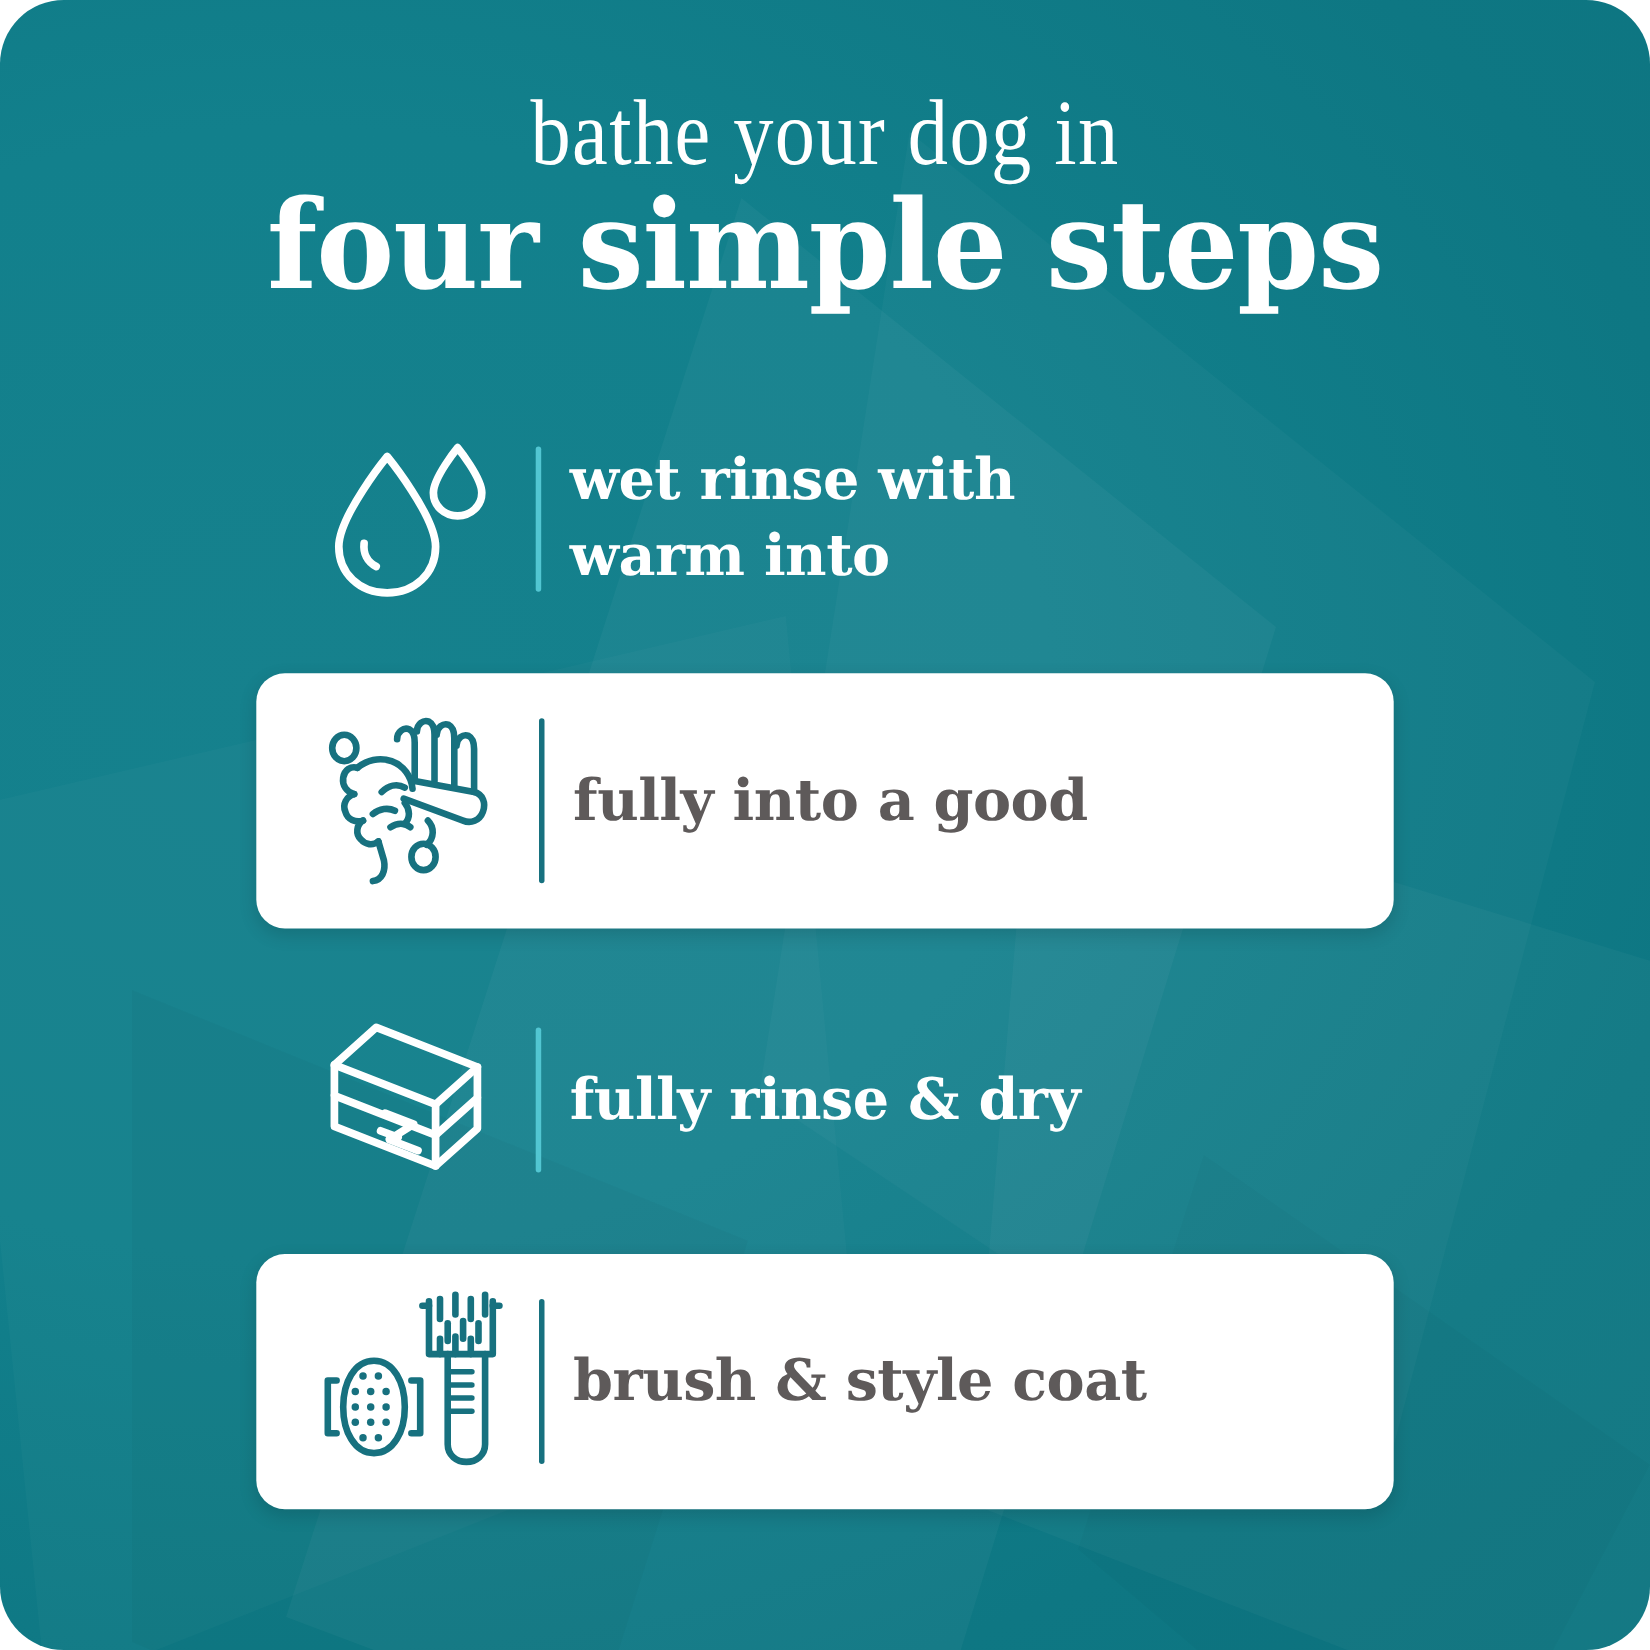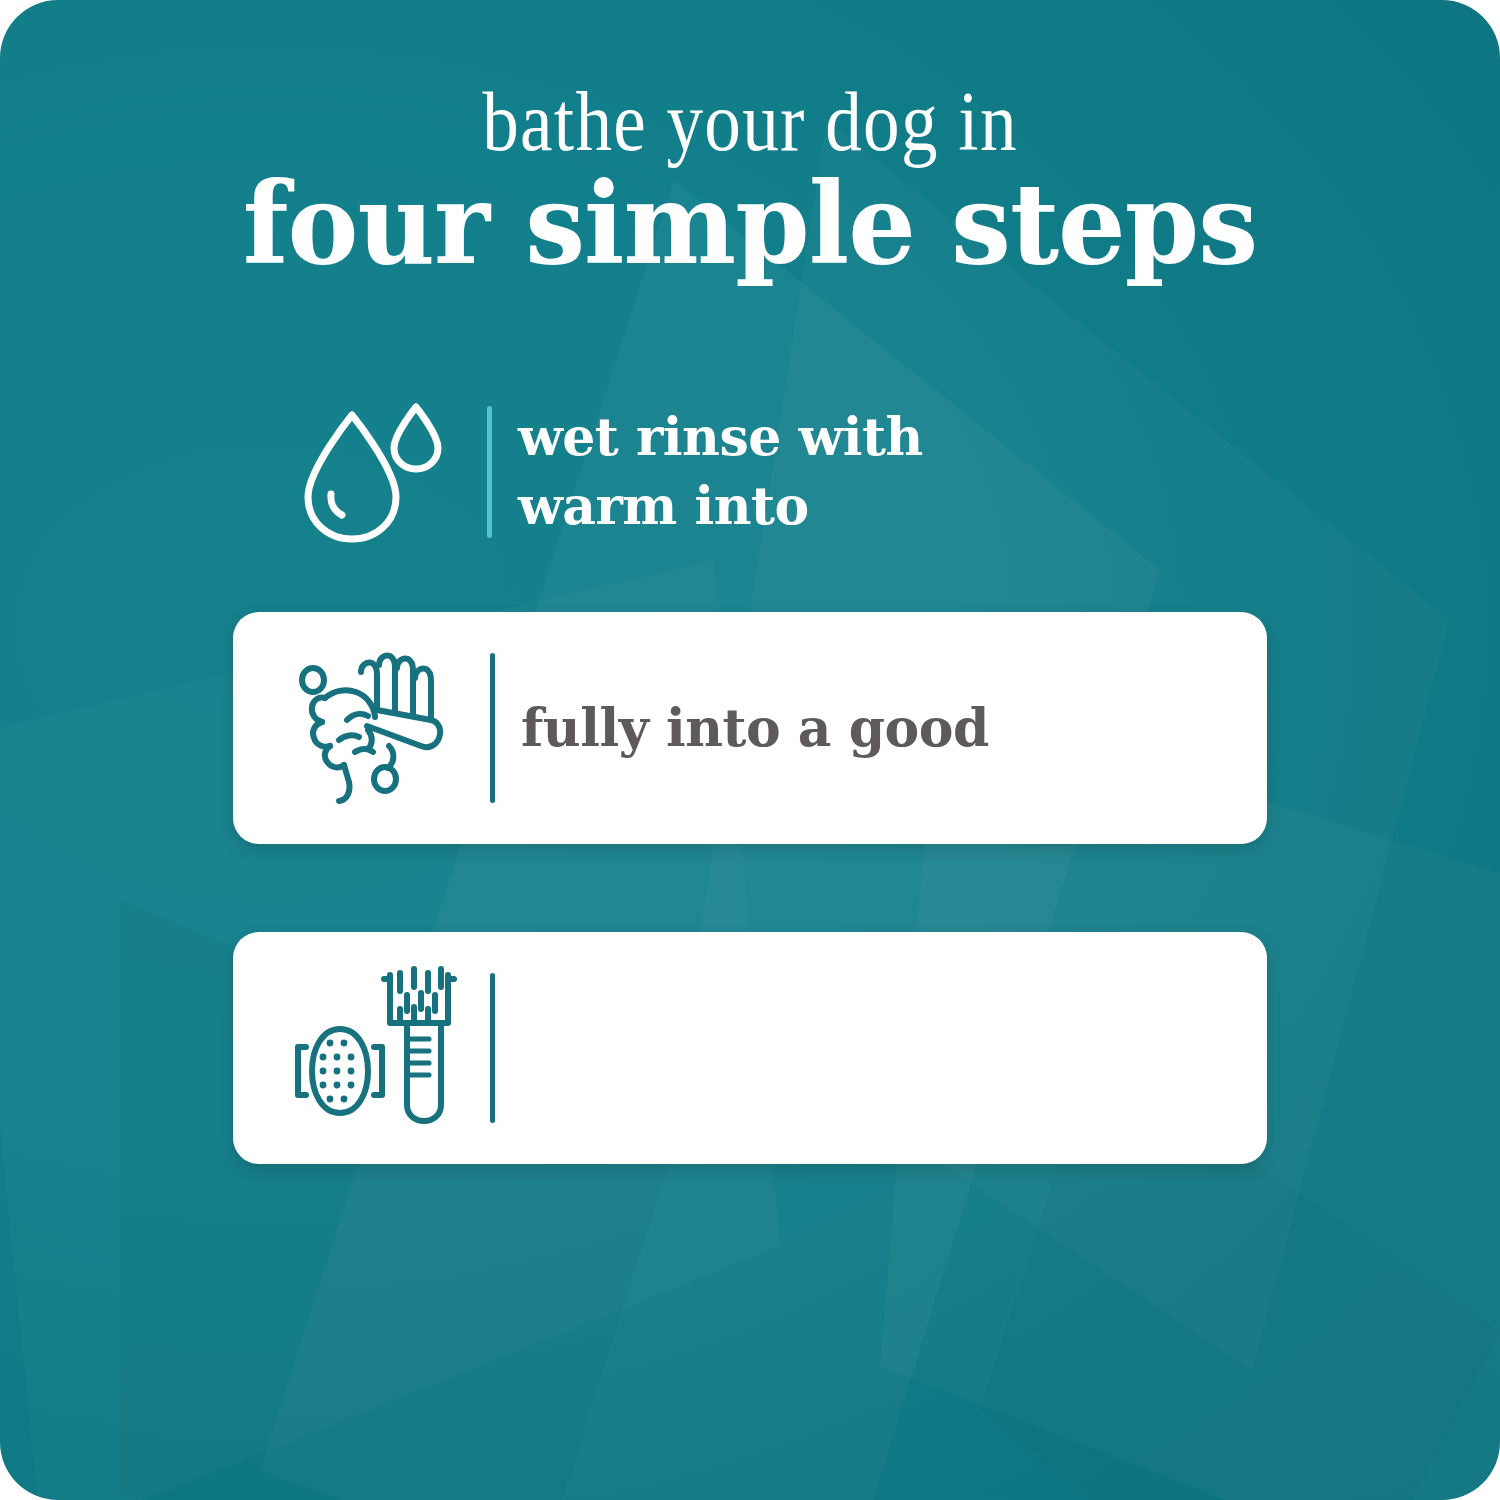--- a/index.html
+++ b/index.html
@@ -221,20 +221,42 @@
           </svg>
         </div>
         <div class="step-divider"></div>
         <div class="step-label">
           <div>fully into a good</div>
         </div>
       </div>
 
       <div class="gap-b"></div>
 
+      <div class="step plain">
+        <div class="step-icon">
+          <svg width="172" height="152" viewBox="0 0 172 152" fill="none" stroke="#ffffff" stroke-width="7" stroke-linecap="round" stroke-linejoin="round">
+
+            <path d="M58 10 L150 46 L112 80 L20 44 Z"></path>
+
+            <path d="M20 44 L20 72 L112 108 L150 74 L150 46"></path>
+
+            <path d="M112 80 L112 108"></path>
+
+            <path d="M20 72 L20 100 L112 136 L150 102 L150 74"></path>
+            <path d="M112 108 L112 136"></path>
+
+            <path d="M66 88 L92 98 L70 112 L96 122"></path>
+            <path d="M62 104 L78 110"></path>
+          </svg>
+        </div>
+        <div class="step-divider"></div>
+        <div class="step-label">
+          <div>fully rinse &amp; dry</div>
+        </div>
+      </div>
 
       <div class="gap-c"></div>
 
       <div class="step card">
         <div class="step-icon">
           <svg width="170" height="170" viewBox="0 0 170 170" fill="none" stroke="#17717f" stroke-width="6" stroke-linecap="round" stroke-linejoin="round">
 
             <path d="M52 66 C34 66 24 86 24 108 C24 130 34 150 52 150 C70 150 80 130 80 108 C80 86 70 66 52 66 Z"></path>
             <path d="M18 84 L10 84 L10 132 L18 132"></path>
             <path d="M86 84 L94 84 L94 132 L86 132"></path>
@@ -274,17 +296,20 @@
             <path d="M119 60 L119 142 C119 152 127 158 136 158 C145 158 153 152 153 142 L153 60"></path>
             <g stroke-width="5">
               <path d="M121 76 L141 76"></path>
               <path d="M121 88 L141 88"></path>
               <path d="M121 100 L141 100"></path>
               <path d="M121 112 L141 112"></path>
             </g>
           </svg>
         </div>
         <div class="step-divider"></div>
+        <div class="step-label">
+          <div>brush &amp; style coat</div>
+        </div>
       </div>
 
     </div>
   </div>
 </div>
 
 </body></html>

